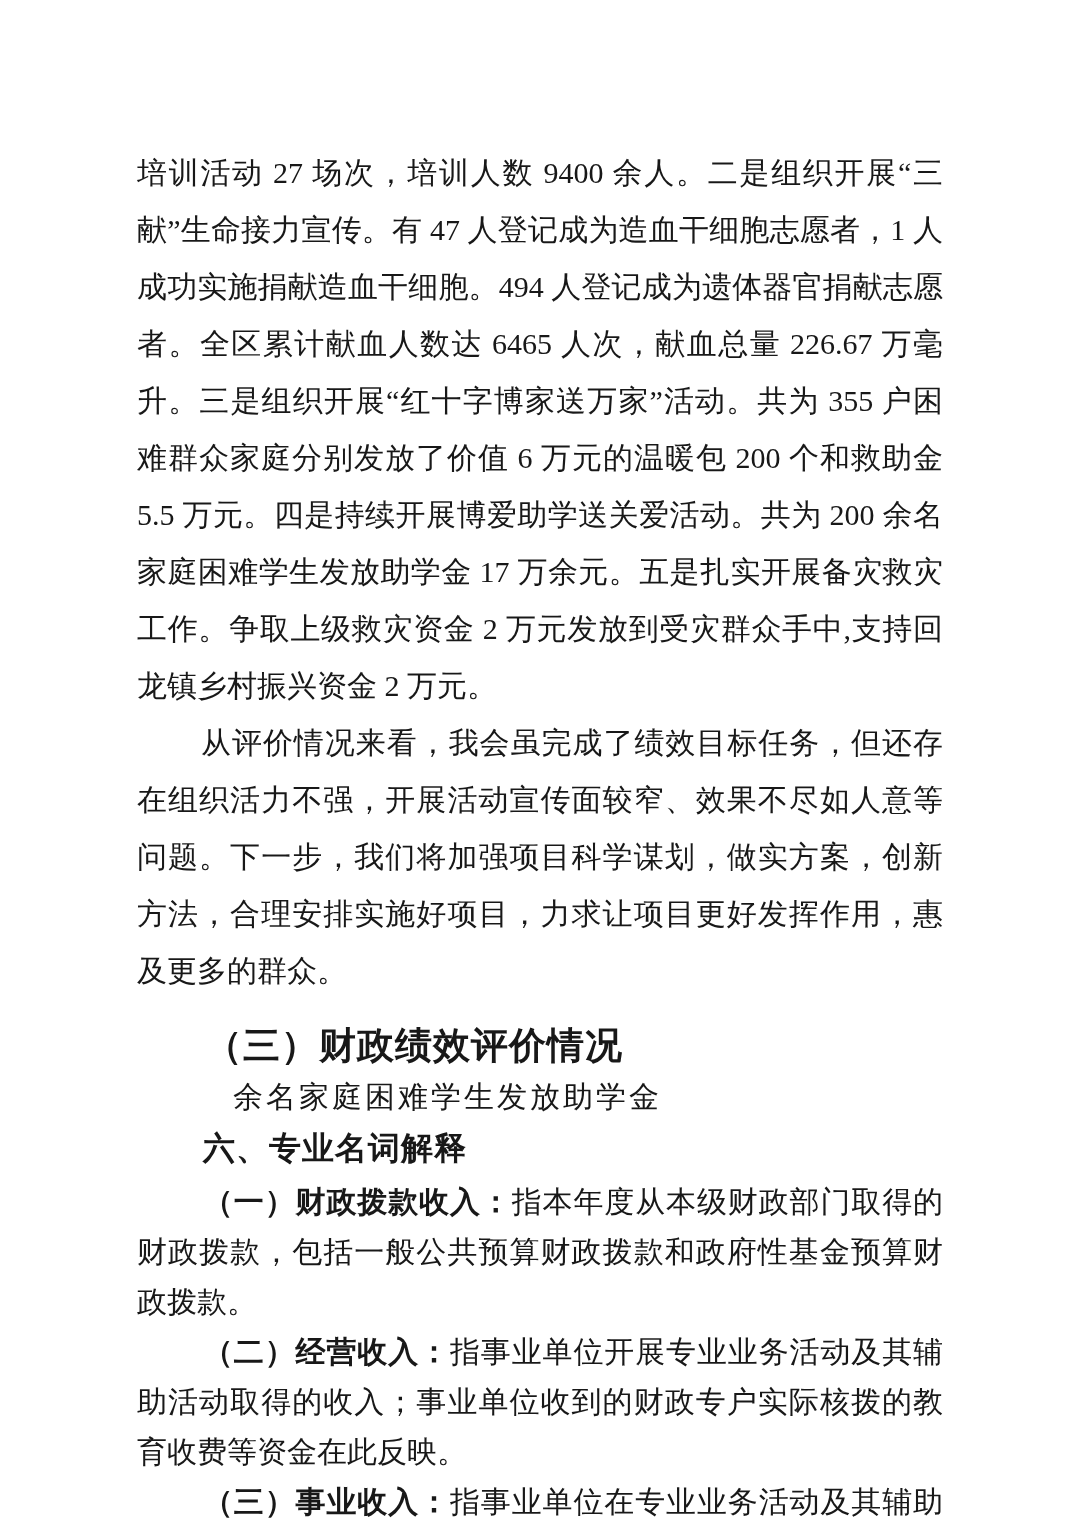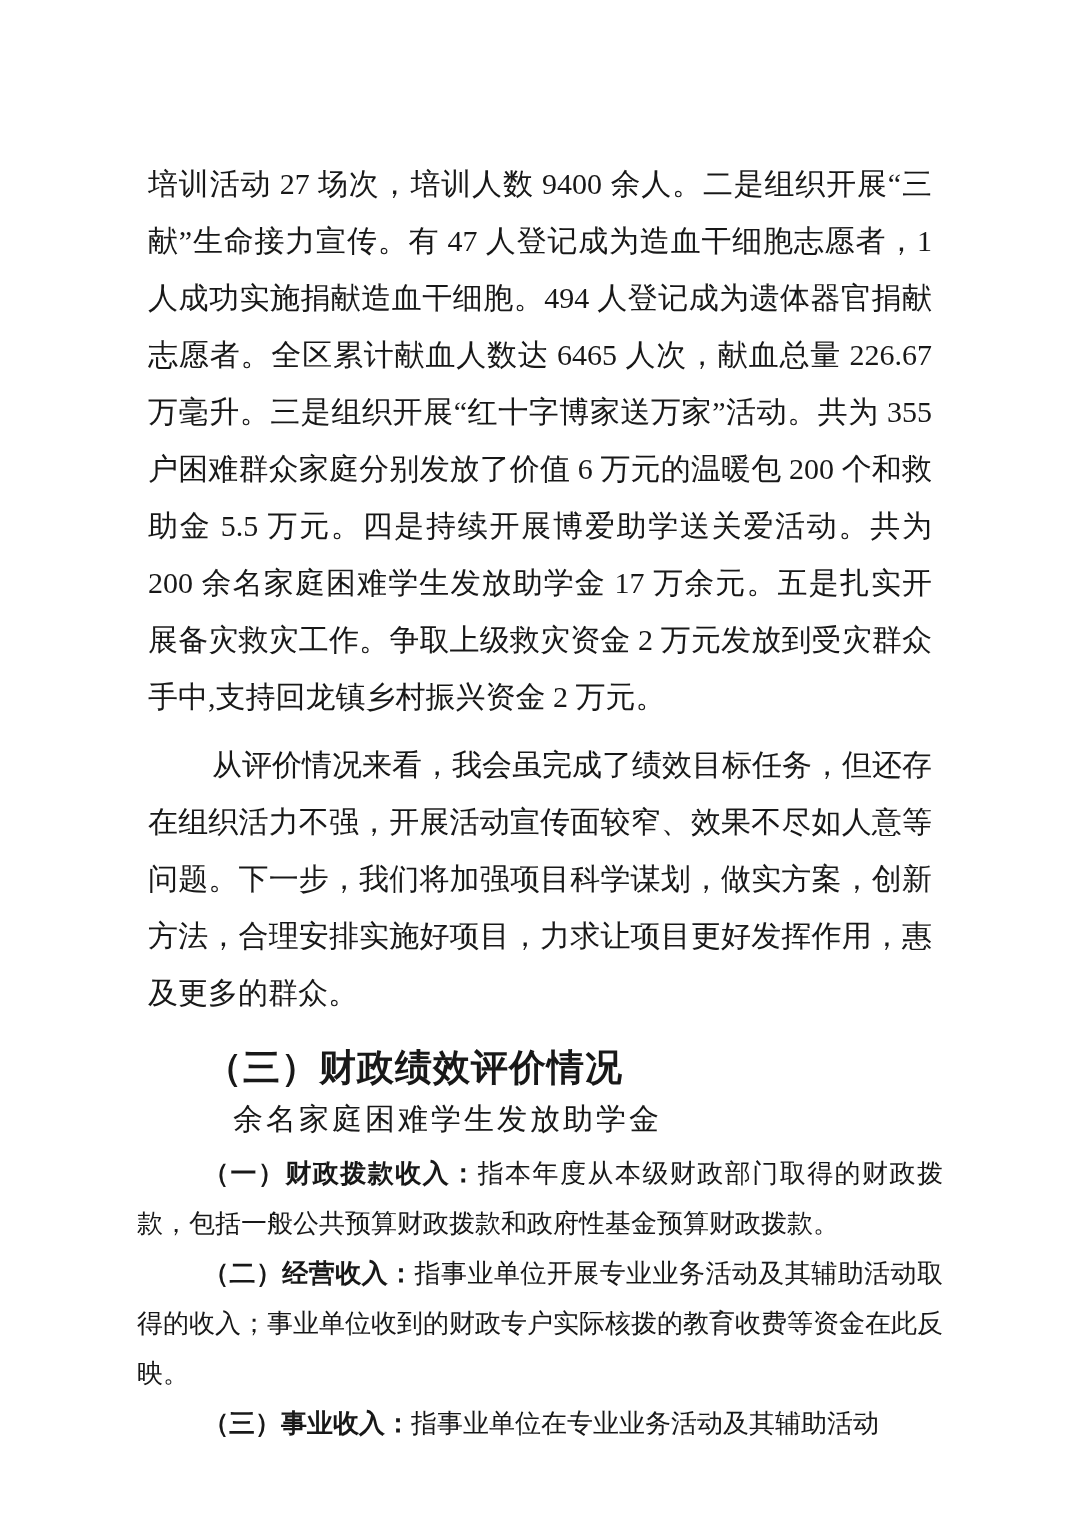--- a/index.html
+++ b/index.html
@@ -20,21 +20,21 @@
     position: absolute;
     left: 137px;
     top: 144px;
     width: 806px;
   }
   .para {
     font-size: 30px;
     line-height: 57px;
     text-align: justify;
     text-justify: inter-character;
-    margin: 11px;
+    margin: 0;
   }
   .para.indent {
     text-indent: 64px;
   }
   .h-sub {
     margin-top: 22px;
     padding-left: 68px;
     font-size: 37px;
     line-height: 50px;
     font-weight: 700;
@@ -48,21 +48,21 @@
   }
   .h-section {
     padding-left: 66px;
     font-size: 32px;
     line-height: 50px;
     font-weight: 700;
     font-family: "Liberation Sans", "DejaVu Sans", sans-serif;
     letter-spacing: 1px;
   }
   .def {
-    font-size: 26px;
+    font-size: 30px;
     line-height: 50px;
     text-align: justify;
     text-justify: inter-character;
     text-indent: 66px;
     margin: 0;
   }
   .def.first {
     margin-top: 4px;
   }
   .def-label {
@@ -76,20 +76,21 @@
   <div class="content">
 
     <p class="para">培训活动 27 场次，培训人数 9400 余人。二是组织开展“三献”生命接力宣传。有 47 人登记成为造血干细胞志愿者，1 人成功实施捐献造血干细胞。494 人登记成为遗体器官捐献志愿者。全区累计献血人数达 6465 人次，献血总量 226.67 万毫升。三是组织开展“红十字博家送万家”活动。共为 355 户困难群众家庭分别发放了价值 6 万元的温暖包 200 个和救助金 5.5 万元。四是持续开展博爱助学送关爱活动。共为 200 余名家庭困难学生发放助学金 17 万余元。五是扎实开展备灾救灾工作。争取上级救灾资金 2 万元发放到受灾群众手中,支持回龙镇乡村振兴资金 2 万元。</p>
 
     <p class="para indent">从评价情况来看，我会虽完成了绩效目标任务，但还存在组织活力不强，开展活动宣传面较窄、效果不尽如人意等问题。下一步，我们将加强项目科学谋划，做实方案，创新方法，合理安排实施好项目，力求让项目更好发挥作用，惠及更多的群众。</p>
 
     <div class="h-sub">（三）财政绩效评价情况</div>
 
     <div class="note">余名家庭困难学生发放助学金</div>
 
+    <div class="h-section">六、专业名词解释</div>
 
     <p class="def first"><span class="def-label">（一）财政拨款收入：</span><span>指本年度从本级财政部门取得的财政拨款，包括一般公共预算财政拨款和政府性基金预算财政拨款。</span></p>
 
     <p class="def"><span class="def-label">（二）经营收入：</span><span>指事业单位开展专业业务活动及其辅助活动取得的收入；事业单位收到的财政专户实际核拨的教育收费等资金在此反映。</span></p>
 
     <p class="def"><span class="def-label">（三）事业收入：</span><span>指事业单位在专业业务活动及其辅助活动</span></p>
 
   </div>
 </div>
 

